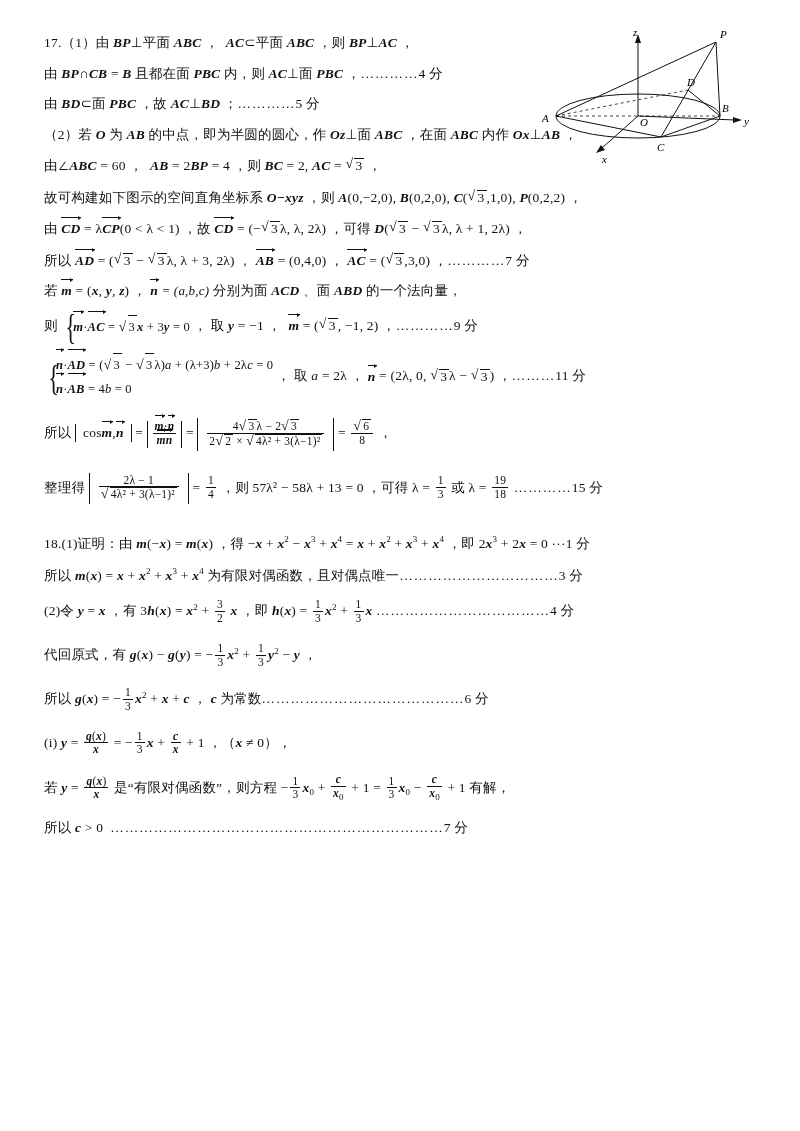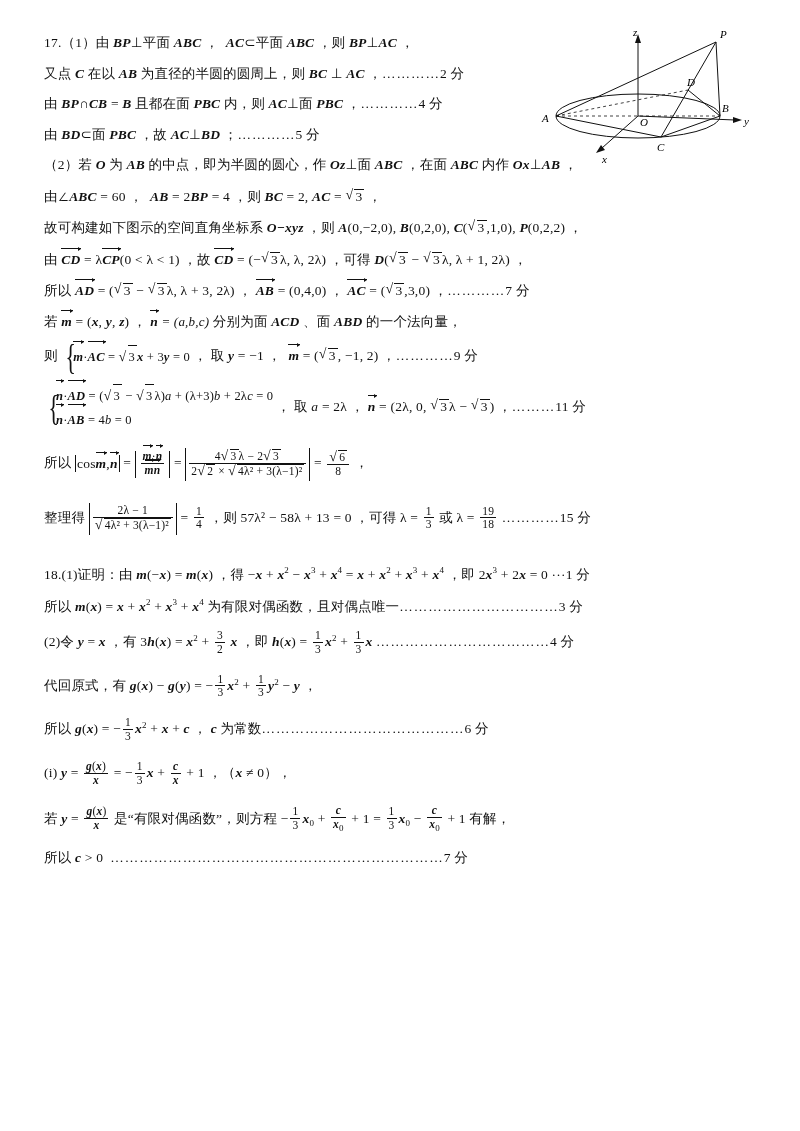--- a/index.html
+++ b/index.html
@@ -97,21 +97,21 @@
 
   
   .abs{
     display:inline-block;
     border-left:1px solid #111;border-right:1px solid #111;
     padding:0 3px;
   }
   .tallabs{
     display:inline-block;
     border-left:1px solid #111;border-right:1px solid #111;
-    padding:2px 1px;
+    padding:2px 7px;
   }
 
   .sub{ font-size:9px; vertical-align:sub;}
   .sup{ font-size:9px; vertical-align:super;}
 
   .fig{
     position:absolute;
     left:530px;top:20px;
     width:250px;height:160px;
   }
@@ -158,23 +158,20 @@
       <text x="72" y="143" font-size="11" font-style="italic" font-family="Liberation Serif, serif">x</text>
     </svg>
   </div>
 
   <div class="content">
 
     <div class="line">
       <span class="blk">17.</span><span class="blk">（1）</span>由<span class="it"> BP</span>⊥平面<span class="it"> ABC</span> ，&nbsp;&nbsp;<span class="it">AC</span>⊂平面<span class="it"> ABC</span> ，则<span class="it"> BP</span>⊥<span class="it">AC</span> ，
     </div>
 
-    <div class="line">
-      又点<span class="it"> C</span> 在以<span class="it"> AB</span> 为直径的半圆的圆周上，则<span class="it"> BC</span> ⊥ <span class="it">AC</span> ，<span class="dots">…………</span><span class="mark">2 分</span>
-    </div>
 
     <div class="line">
       由<span class="it"> BP</span>∩<span class="it">CB</span> = <span class="it">B</span> 且都在面<span class="it"> PBC</span> 内，则<span class="it"> AC</span>⊥面<span class="it"> PBC</span> ，<span class="dots">…………</span><span class="mark">4 分</span>
     </div>
 
     <div class="line">
       由<span class="it"> BD</span>⊂面<span class="it"> PBC</span> ，故<span class="it"> AC</span>⊥<span class="it">BD</span> ；<span class="dots">…………</span><span class="mark">5 分</span>
     </div>
 
     <div class="line">

